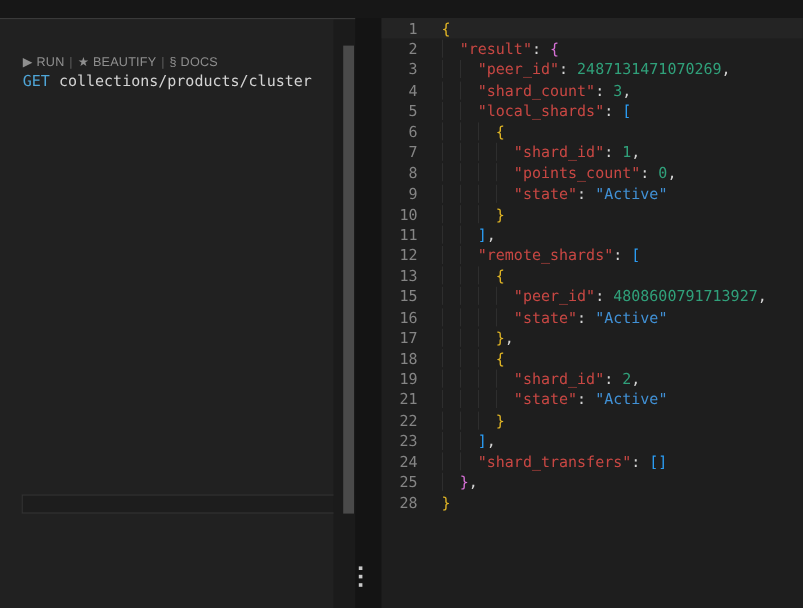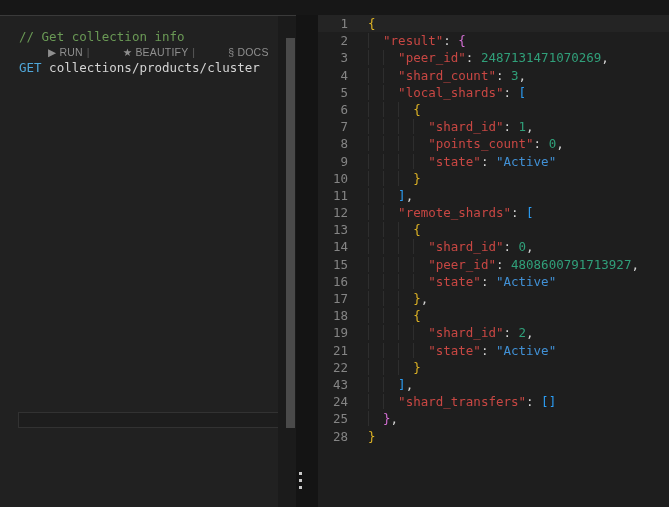--- a/index.html
+++ b/index.html
@@ -9,21 +9,21 @@
   
   .topbar{position:absolute;left:0;top:0;width:669px;height:15px;background:#171717;z-index:5;}
   .topbar-border{position:absolute;left:0;top:15px;width:296px;height:1px;background:#3a3a3a;z-index:6;}
 
   
   .left-panel{position:absolute;left:0;top:16px;width:296px;height:491px;background:#212121;}
   .lp-row{position:absolute;left:19px;white-space:pre;font-size:12.5px;line-height:17px;}
   .lp-comment{top:12px;color:var(--c-comment);}
   .lp-lens{top:30px;left:19px;position:absolute;font-family:"Liberation Sans","DejaVu Sans",sans-serif;
            font-size:10.5px;line-height:13px;color:var(--c-lens);letter-spacing:.2px;}
-  .lens-item{cursor:pointer;margin-left:29px;}
+  .lens-item{cursor:pointer;}
   .lens-sep{color:#5d5d5d;padding:0 4px;}
   .lp-request{top:43px;color:var(--c-pun);}
   .lp-method{color:var(--c-method);margin-top:15px;}
   .empty-block{position:absolute;left:18px;top:396px;width:276px;height:14px;
                background:#1d1d1d;border:1px solid #323232;}
   .lp-scroll-track{position:absolute;right:0;top:0;width:18px;height:491px;background:#1b1b1b;}
   .lp-scroll-thumb{position:absolute;right:1px;top:22px;width:9px;height:390px;background:#4a4a4a;}
 
   
   .divider{position:absolute;left:296px;top:0;width:22px;height:507px;background:#141414;}
@@ -46,21 +46,20 @@
   .tk.b3{color:var(--c-b3);}
   .tk.ws{background-image:repeating-linear-gradient(90deg,#2e2e2e 0 1px,transparent 1px 15.06px);}
 </style>
 </head>
 <body>
 
 <div class="topbar"></div>
 <div class="topbar-border"></div>
 
 <div class="left-panel">
-  <div class="lp-row lp-comment">// Get collection info</div>
 
   <div class="lp-lens" id="codelens"><span class="lens-item">▶ RUN</span><span class="lens-sep">|</span><span class="lens-item">★ BEAUTIFY</span><span class="lens-sep">|</span><span class="lens-item">§ DOCS</span></div>
 
   <div class="lp-row lp-request"><span class="lp-method">GET</span><span> collections/products/cluster</span></div>
 
   <div class="empty-block"></div>
 
   <div class="lp-scroll-track">
     <div class="lp-scroll-thumb"></div>
   </div>
@@ -82,26 +81,25 @@
       <div class="line"><span class="ln">4</span><span class="code"><span class="tk ws">    </span><span class="tk key">"shard_count"</span><span class="tk pun">: </span><span class="tk num">3</span><span class="tk pun">,</span></span></div>
       <div class="line"><span class="ln">5</span><span class="code"><span class="tk ws">    </span><span class="tk key">"local_shards"</span><span class="tk pun">: </span><span class="tk b3">[</span></span></div>
       <div class="line"><span class="ln">6</span><span class="code"><span class="tk ws">      </span><span class="tk b1">{</span></span></div>
       <div class="line"><span class="ln">7</span><span class="code"><span class="tk ws">        </span><span class="tk key">"shard_id"</span><span class="tk pun">: </span><span class="tk num">1</span><span class="tk pun">,</span></span></div>
       <div class="line"><span class="ln">8</span><span class="code"><span class="tk ws">        </span><span class="tk key">"points_count"</span><span class="tk pun">: </span><span class="tk num">0</span><span class="tk pun">,</span></span></div>
       <div class="line"><span class="ln">9</span><span class="code"><span class="tk ws">        </span><span class="tk key">"state"</span><span class="tk pun">: </span><span class="tk str">"Active"</span></span></div>
       <div class="line"><span class="ln">10</span><span class="code"><span class="tk ws">      </span><span class="tk b1">}</span></span></div>
       <div class="line"><span class="ln">11</span><span class="code"><span class="tk ws">    </span><span class="tk b3">]</span><span class="tk pun">,</span></span></div>
       <div class="line"><span class="ln">12</span><span class="code"><span class="tk ws">    </span><span class="tk key">"remote_shards"</span><span class="tk pun">: </span><span class="tk b3">[</span></span></div>
       <div class="line"><span class="ln">13</span><span class="code"><span class="tk ws">      </span><span class="tk b1">{</span></span></div>
-      <div class="line"><span class="ln">14</span><span class="code"><span class="tk ws">        </span><span class="tk key">"shard_id"</span><span class="tk pun">: </span><span class="tk num">0</span><span class="tk pun">,</span></span></div>
       <div class="line"><span class="ln">15</span><span class="code"><span class="tk ws">        </span><span class="tk key">"peer_id"</span><span class="tk pun">: </span><span class="tk num">4808600791713927</span><span class="tk pun">,</span></span></div>
       <div class="line"><span class="ln">16</span><span class="code"><span class="tk ws">        </span><span class="tk key">"state"</span><span class="tk pun">: </span><span class="tk str">"Active"</span></span></div>
       <div class="line"><span class="ln">17</span><span class="code"><span class="tk ws">      </span><span class="tk b1">}</span><span class="tk pun">,</span></span></div>
       <div class="line"><span class="ln">18</span><span class="code"><span class="tk ws">      </span><span class="tk b1">{</span></span></div>
       <div class="line"><span class="ln">19</span><span class="code"><span class="tk ws">        </span><span class="tk key">"shard_id"</span><span class="tk pun">: </span><span class="tk num">2</span><span class="tk pun">,</span></span></div>
       <div class="line"><span class="ln">21</span><span class="code"><span class="tk ws">        </span><span class="tk key">"state"</span><span class="tk pun">: </span><span class="tk str">"Active"</span></span></div>
       <div class="line"><span class="ln">22</span><span class="code"><span class="tk ws">      </span><span class="tk b1">}</span></span></div>
-      <div class="line"><span class="ln">43</span><span class="code"><span class="tk ws">    </span><span class="tk b3">]</span><span class="tk pun">,</span></span></div>
+      <div class="line"><span class="ln">23</span><span class="code"><span class="tk ws">    </span><span class="tk b3">]</span><span class="tk pun">,</span></span></div>
       <div class="line"><span class="ln">24</span><span class="code"><span class="tk ws">    </span><span class="tk key">"shard_transfers"</span><span class="tk pun">: </span><span class="tk b3">[]</span></span></div>
       <div class="line"><span class="ln">25</span><span class="code"><span class="tk ws">  </span><span class="tk b2">}</span><span class="tk pun">,</span></span></div>
       <div class="line"><span class="ln">28</span><span class="code"><span class="tk b1">}</span></span></div>
     </div>
 </div>
 
 </body></html>

